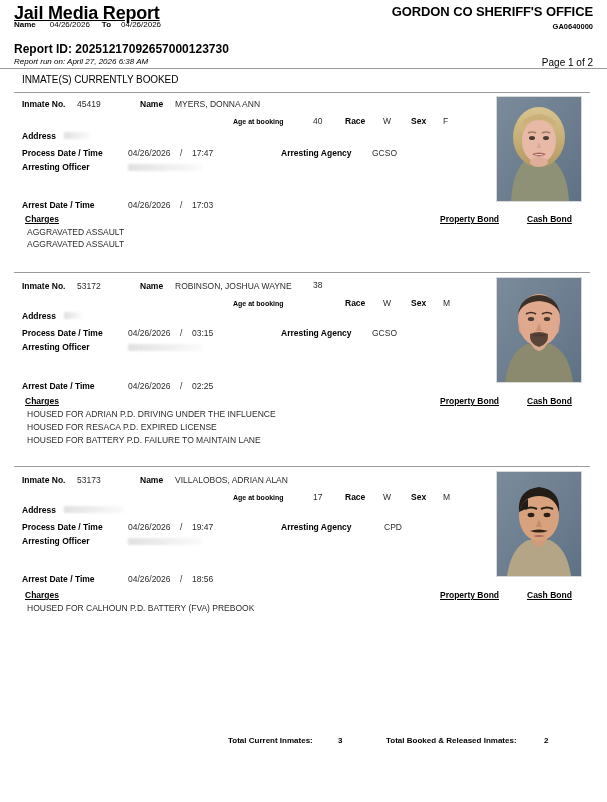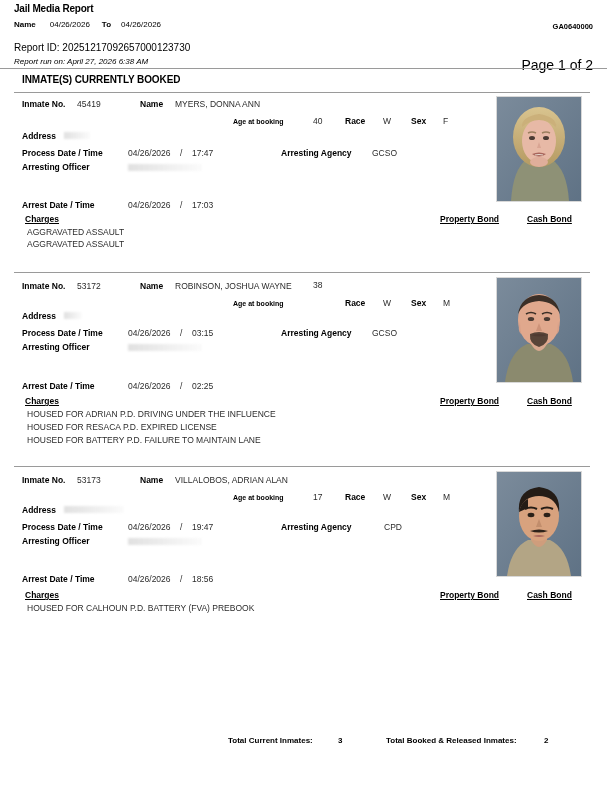--- a/index.html
+++ b/index.html
@@ -15,23 +15,24 @@
     font-family: "Liberation Sans", sans-serif;
     color: #000000;
     overflow: hidden;
   }
 
   
   .hdr-title {
     position: absolute;
     left: 14px;
     top: 3px;
-    font-size: 10px;
+    font-size: 18px;
     font-weight: bold;
     letter-spacing: -0.2px;
+    text-decoration: underline;
   }
   .hdr-agency {
     position: absolute;
     right: 14px;
     top: 4px;
     font-size: 13px;
     font-weight: bold;
     letter-spacing: -0.1px;
   }
   .hdr-ori {
@@ -51,37 +52,37 @@
   .fromrow b { font-weight: bold; }
   .fromrow .v { font-weight: normal; }
   .fromrow .sp1 { display: inline-block; width: 14px; }
   .fromrow .sp2 { display: inline-block; width: 12px; }
   .fromrow .sp3 { display: inline-block; width: 10px; }
 
   .reportid {
     position: absolute;
     left: 14px;
     top: 42px;
-    font-size: 10px;
-    font-weight: normal;
+    font-size: 12px;
+    font-weight: bold;
     white-space: nowrap;
   }
   .runon {
     position: absolute;
     left: 14px;
     top: 57px;
     font-size: 8px;
     font-style: italic;
     white-space: nowrap;
   }
   .pageno {
     position: absolute;
     right: 14px;
     top: 57px;
-    font-size: 14px;
+    font-size: 10px;
   }
 
   .rule-full {
     position: absolute;
     left: 0;
     width: 607px;
     height: 0;
     border-top: 1.5px solid #9a9a9a;
   }
   .rule-inset {
@@ -89,21 +90,21 @@
     left: 14px;
     width: 576px;
     height: 0;
     border-top: 1px solid #9a9a9a;
   }
 
   .section-head {
     position: absolute;
     left: 22px;
     font-size: 10px;
-    font-weight: bold;
+    font-weight: normal;
     letter-spacing: -0.1px;
   }
 
   
   .record { position: absolute; left: 0; width: 607px; }
 
   .lbl {
     position: absolute;
     font-size: 8.5px;
     font-weight: bold;
@@ -170,20 +171,21 @@
     font-size: 8px;
     font-weight: bold;
   }
 </style>
 </head>
 <body>
 
 <div class="page">
 
   <div class="hdr-title">Jail Media Report</div>
+  <div class="hdr-agency">GORDON CO SHERIFF'S OFFICE</div>
   <div class="hdr-ori">GA0640000</div>
 
   <div class="fromrow">
     <b>Name</b><span class="sp1"></span><span class="v">04/26/2026</span><span class="sp2"></span><b>To</b><span class="sp3"></span><span class="v">04/26/2026</span>
   </div>
 
   <div class="reportid">Report ID: 20251217092657000123730</div>
   <div class="runon">Report run on:  April 27, 2026 6:38 AM</div>
   <div class="pageno">Page 1 of 2</div>
 

